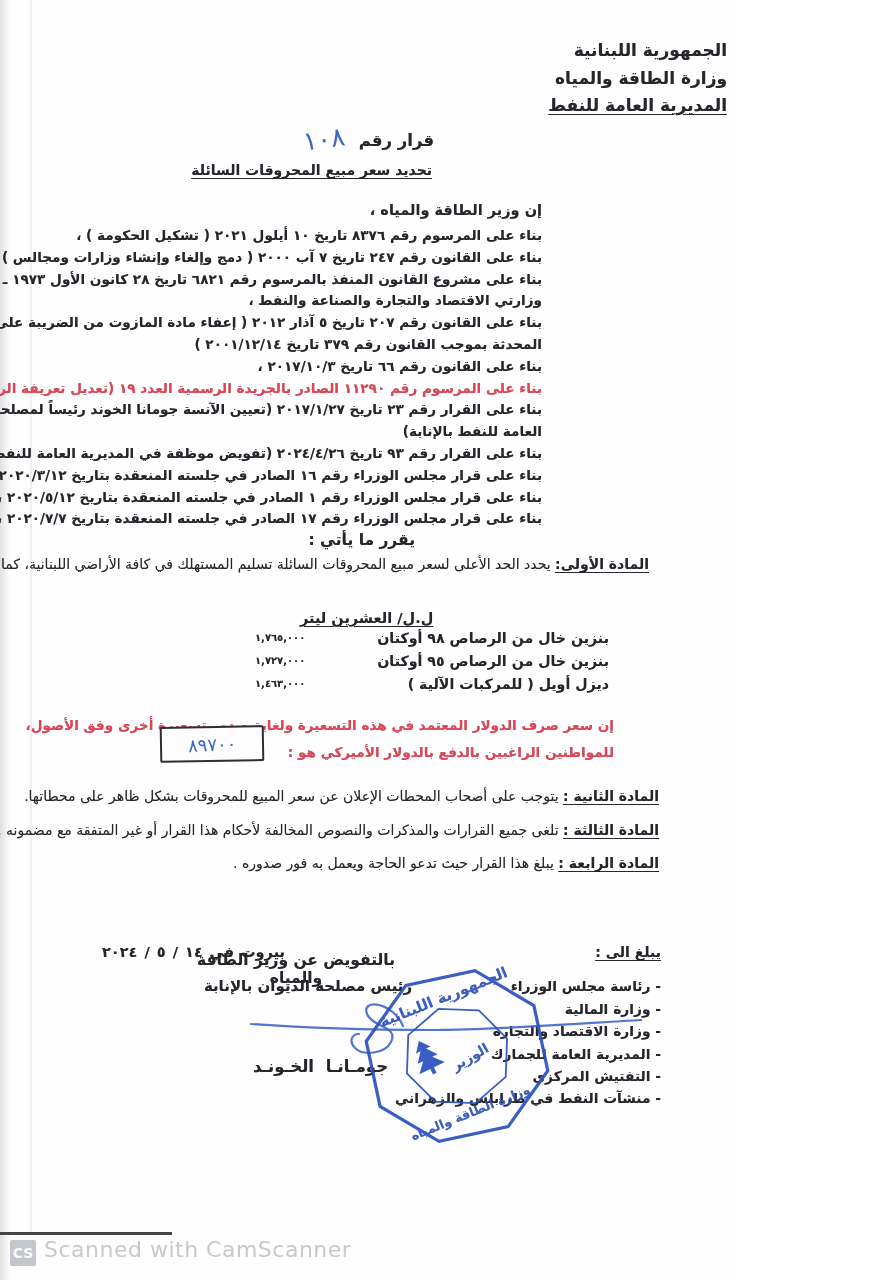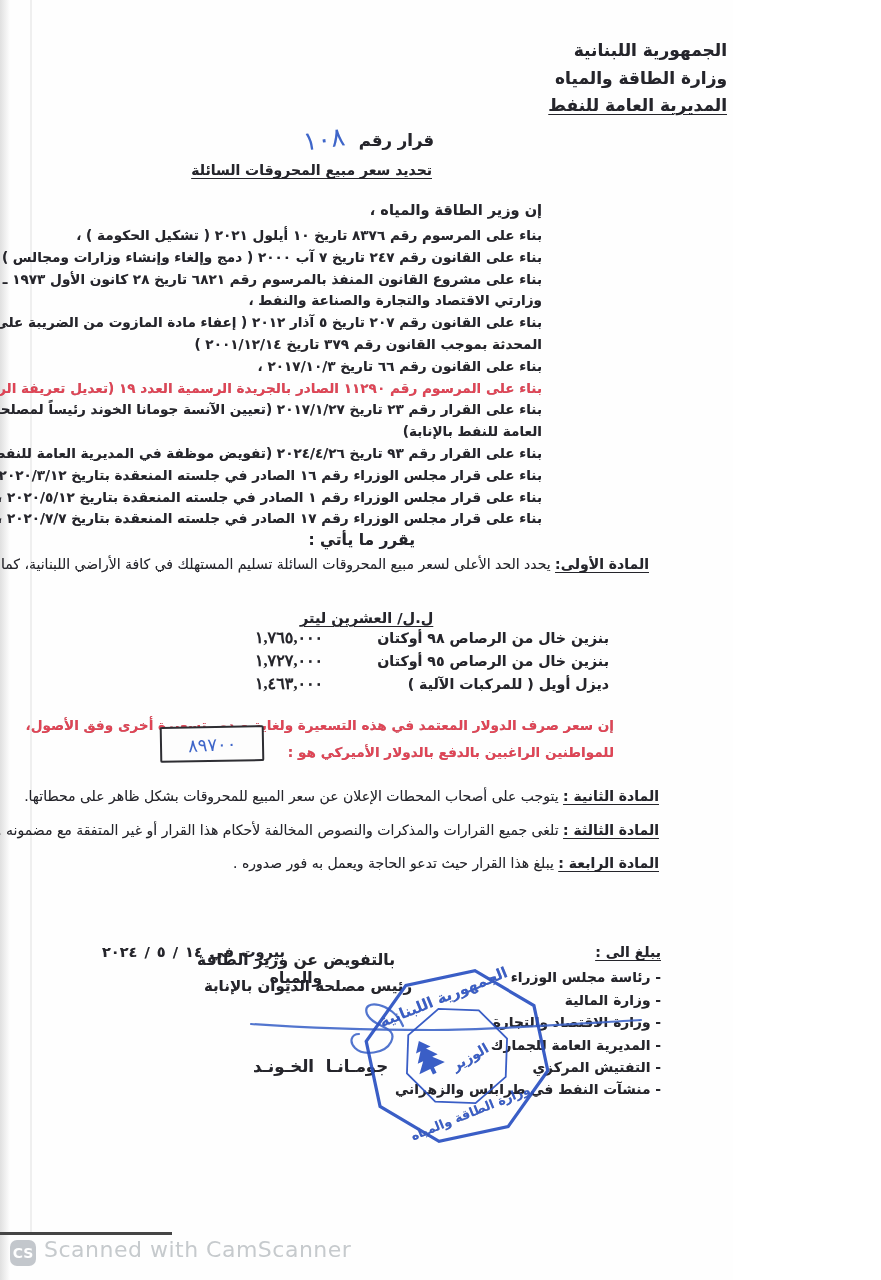--- a/index.html
+++ b/index.html
@@ -27,40 +27,40 @@
   .intro { top:202px; right:191px; font-size:14.5px; }
   .clauses { top:225px; right:191px; font-size:13.6px; line-height:21.8px; font-weight:600; }
   .red { color:#e04455; }
   .decree-lead { top:531px; right:318px; font-size:15.5px; }
   .article-one { top:556px; right:84px; font-size:14px;text-align:right; }
   .art-text { font-weight:500; }
   .unit-header { top:594px; left:300px; font-size:14.5px;margin-top:16px; }
   .prices { top:627px; left:255px; right:124px; }
   .price-row { display:flex; direction:rtl; justify-content:space-between; line-height:22.8px; }
   .plabel { font-size:14.2px; font-weight:bold; }
-  .pvalue { font-size:16px; font-weight:bold; letter-spacing:1.5px;font-family:Liberation Serif, serif; }
+  .pvalue { font-size:10px; font-weight:bold; letter-spacing:1.5px; }
   .dollar-note { top:712px; right:119px; font-size:13.6px; line-height:26.5px; color:#e04455; font-weight:bold; }
   .rate-box { top:726px; left:160px; width:104px; height:36px; border:2px solid #2e2e33; border-radius:2px;
     display:flex; align-items:center; justify-content:center; transform:rotate(-1deg); background:#fdfdfd; }
   .handnum2 { color:#3f66c9; font-size:18px; letter-spacing:3px; transform:rotate(-2deg); text-shadow:none; }
   .articles { top:780px; right:74px; font-size:14px; line-height:33.5px; }
   .date-line { top:944px; right:448px; font-size:14.5px; word-spacing:2px; }
   .dist { top:941px; right:72px; font-size:13.8px; line-height:22.4px; font-weight:600; }
-  .dist-h { margin-bottom:3px; font-size:14px; }
+  .dist-h { margin-bottom:12px; font-size:14px; }
   .sig1 { top:951px; left:176px; width:240px; text-align:center; font-size:15.5px; direction:rtl; }
   .sig2 { top:977px; left:192px; width:232px; text-align:center; font-size:15px; direction:rtl; }
   .sig-name { top:1057px; left:228px; width:185px; text-align:center; font-size:16.5px; word-spacing:6px; direction:rtl; }
   .sig-scribble { left:243px; top:990px; width:410px; height:75px; }
   .sig-scribble path { stroke:#3f66c9; stroke-width:2.2; fill:none; opacity:.9; stroke-linecap:round; }
   .stamp { left:340px; top:960px; width:234px; height:192px; transform:rotate(-12deg); opacity:.93; }
   .sline { fill:none; stroke:#2c52c2; }
   .stext { fill:#2c52c2; font-weight:bold; text-anchor:middle; direction:rtl; }
   .cedar { fill:#2c52c2; }
   .footer-line { left:0; top:1232px; width:172px; height:3px; background:#454545; }
-  .cs-icon { left:10px; top:1240px; width:26px; height:26px; background:#c3c7cc; border-radius:7px;
+  .cs-icon { left:10px; top:1240px; width:26px; height:26px; background:#c3c7cc; border-radius:2px;
     color:#fff; font-size:14px; font-weight:bold; display:flex; align-items:center; justify-content:center; text-shadow:none; }
   .cs-text { left:44px; top:1237px; font-size:22px; color:#c6cacd; direction:ltr; letter-spacing:.5px; text-shadow:none; }
 </style>
 </head>
 <body>
 
 <div class="page">
 
   <div class="abs scan-edge"></div>
   <div class="abs fold-line"></div>

